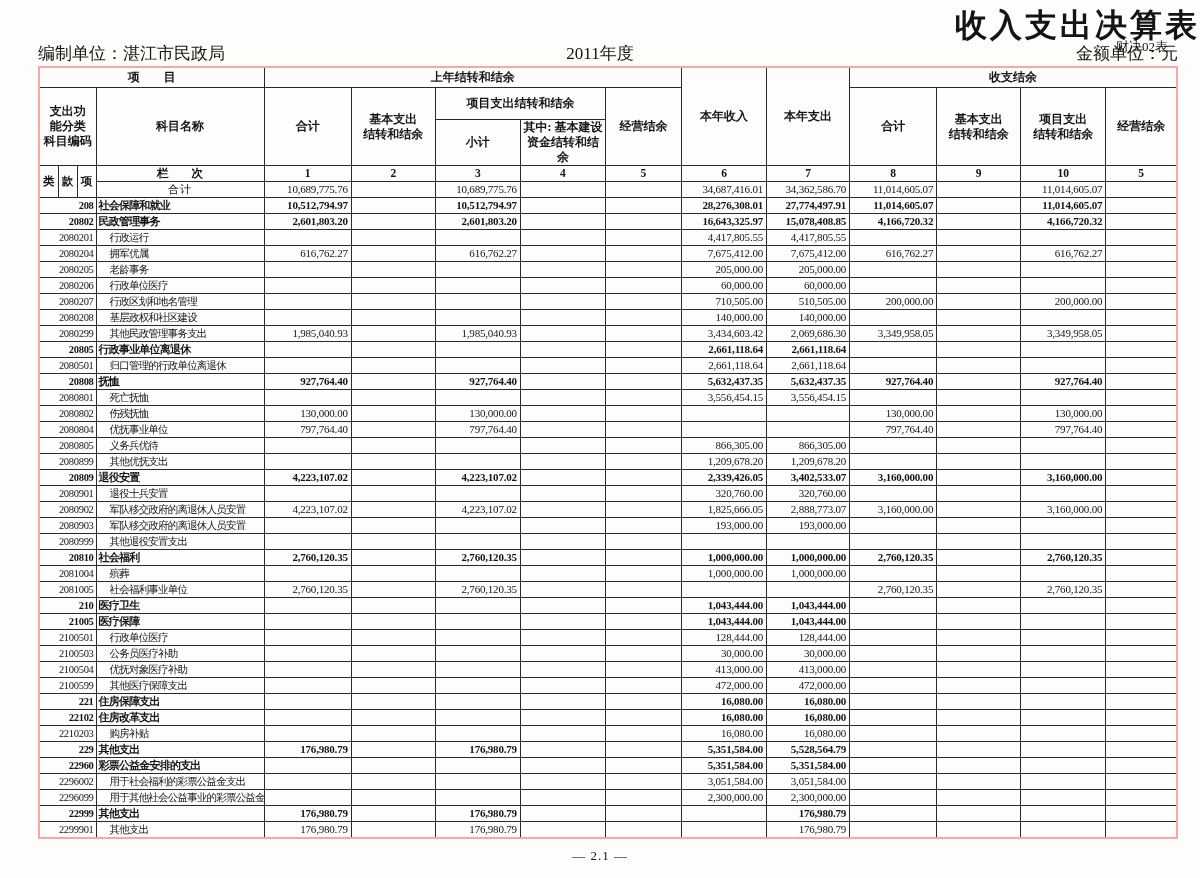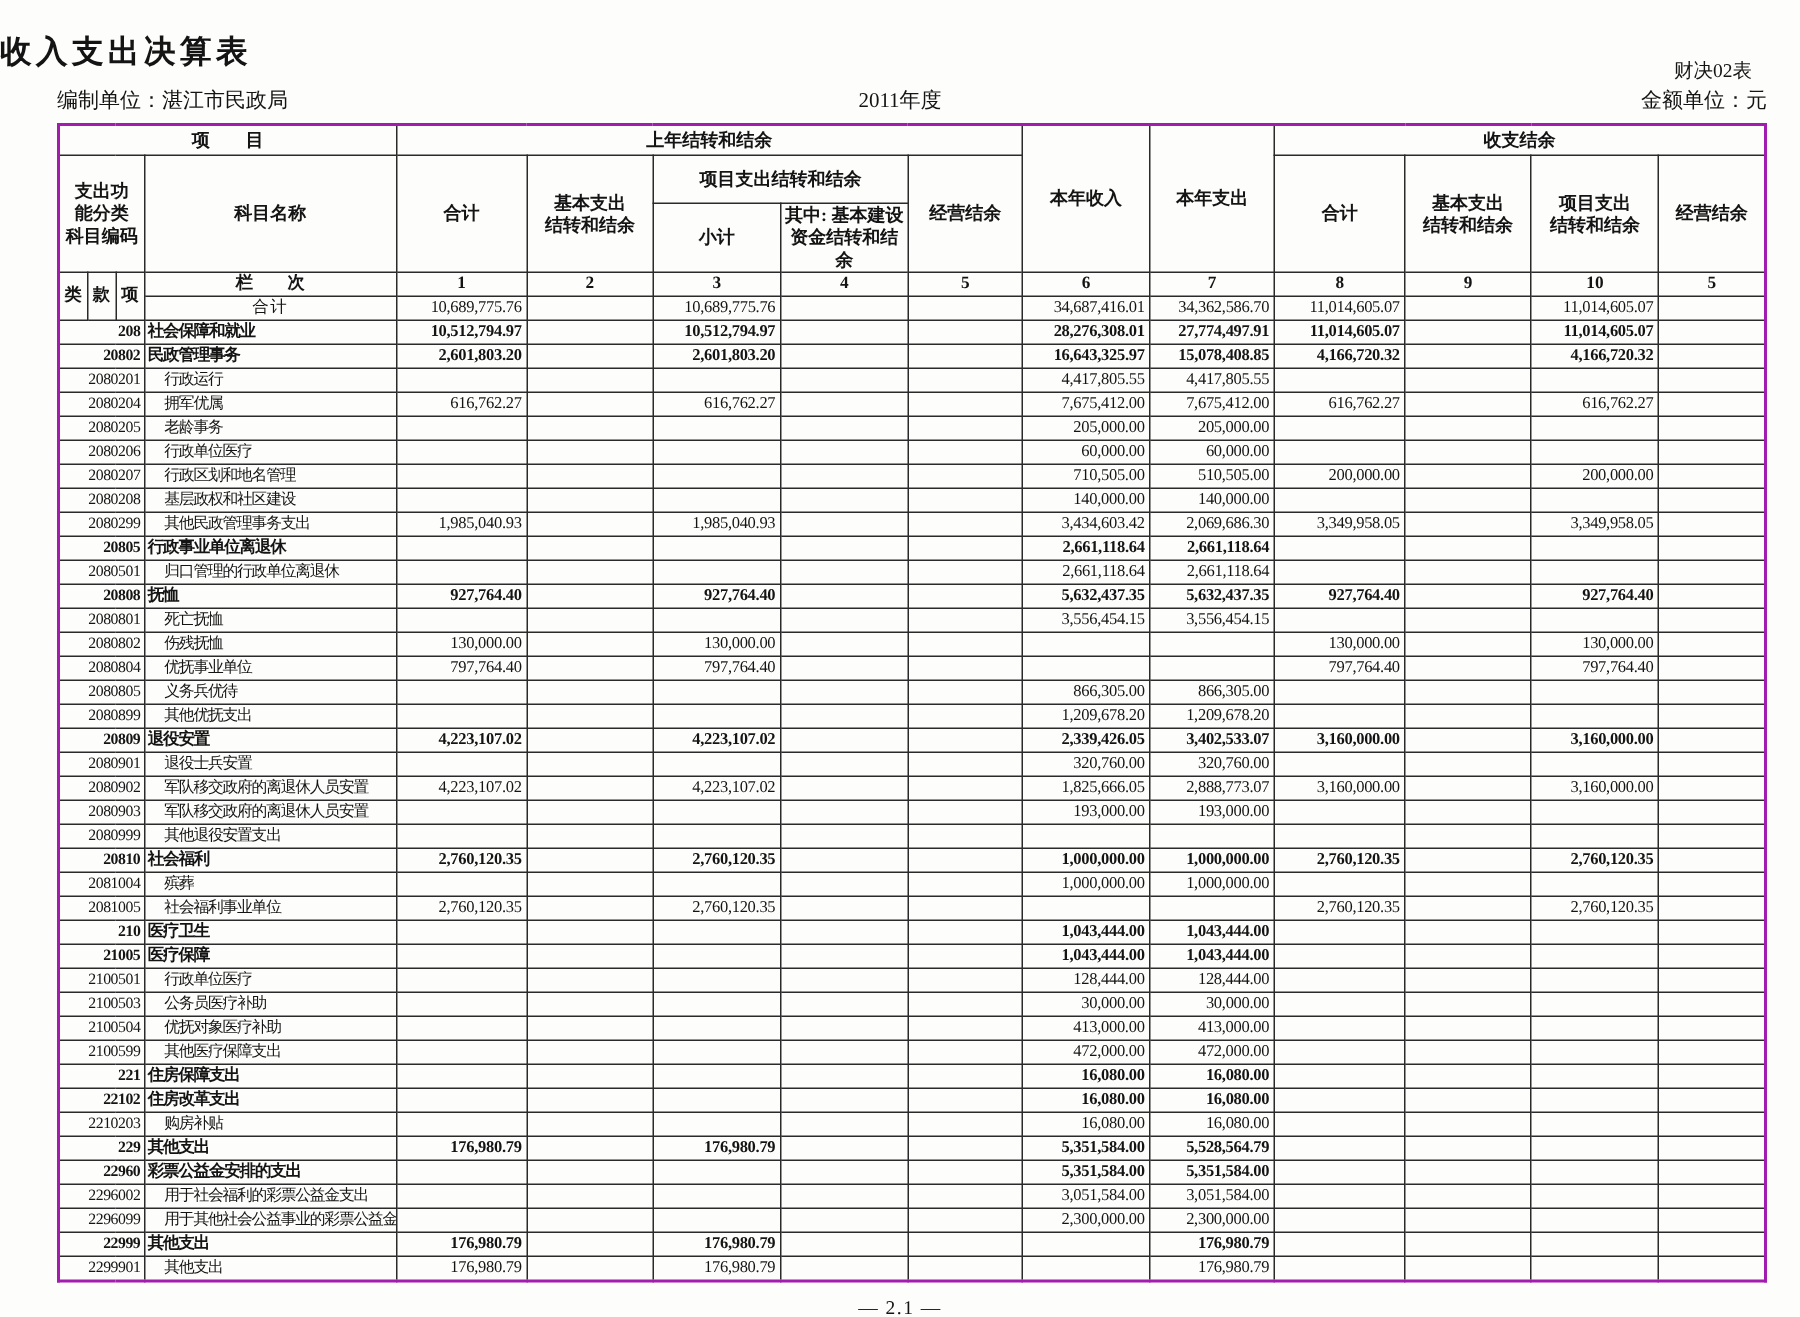--- a/index.html
+++ b/index.html
@@ -6,45 +6,45 @@
   body{
     width:1200px;height:878px;
     background:#fdfdfb;
     color:#141414;
     font-family:"Liberation Serif","DejaVu Serif",serif;
     position:relative;
     overflow:hidden;
   }
   .page{position:relative;width:1200px;height:878px;}
   .title{
-    text-align:left;
+    text-align:right;
     font-family:"Liberation Sans","DejaVu Sans",sans-serif;
     font-weight:bold;
-    font-size:21px;
+    font-size:32px;
     letter-spacing:3px;
-    padding-top:20px;
+    padding-top:4px;
     height:34px;
   }
   .form-code{
     position:absolute;top:38px;right:32px;
     font-size:13px;
   }
   .meta-row{
-    position:relative;height:20px;margin-top:4px;font-size:14px;
+    position:relative;height:20px;margin-top:4px;font-size:17px;
   }
   .unit{position:absolute;left:38px;top:0;}
   .year{position:absolute;left:0;right:0;text-align:center;top:0;}
   .currency{position:absolute;right:22px;top:0;}
 
   table{
     border-collapse:collapse;
     table-layout:fixed;
     width:1140px;
     margin:4px 0 0 38px;
-    border:2px solid #a21caf;
+    border:2px solid #fca5a5;
   }
   td{
     border:1px solid #2a2a2a;
     font-size:11px;
     line-height:13px;
     height:15px;
     padding:0 2px;
     overflow:hidden;
     white-space:nowrap;
   }

